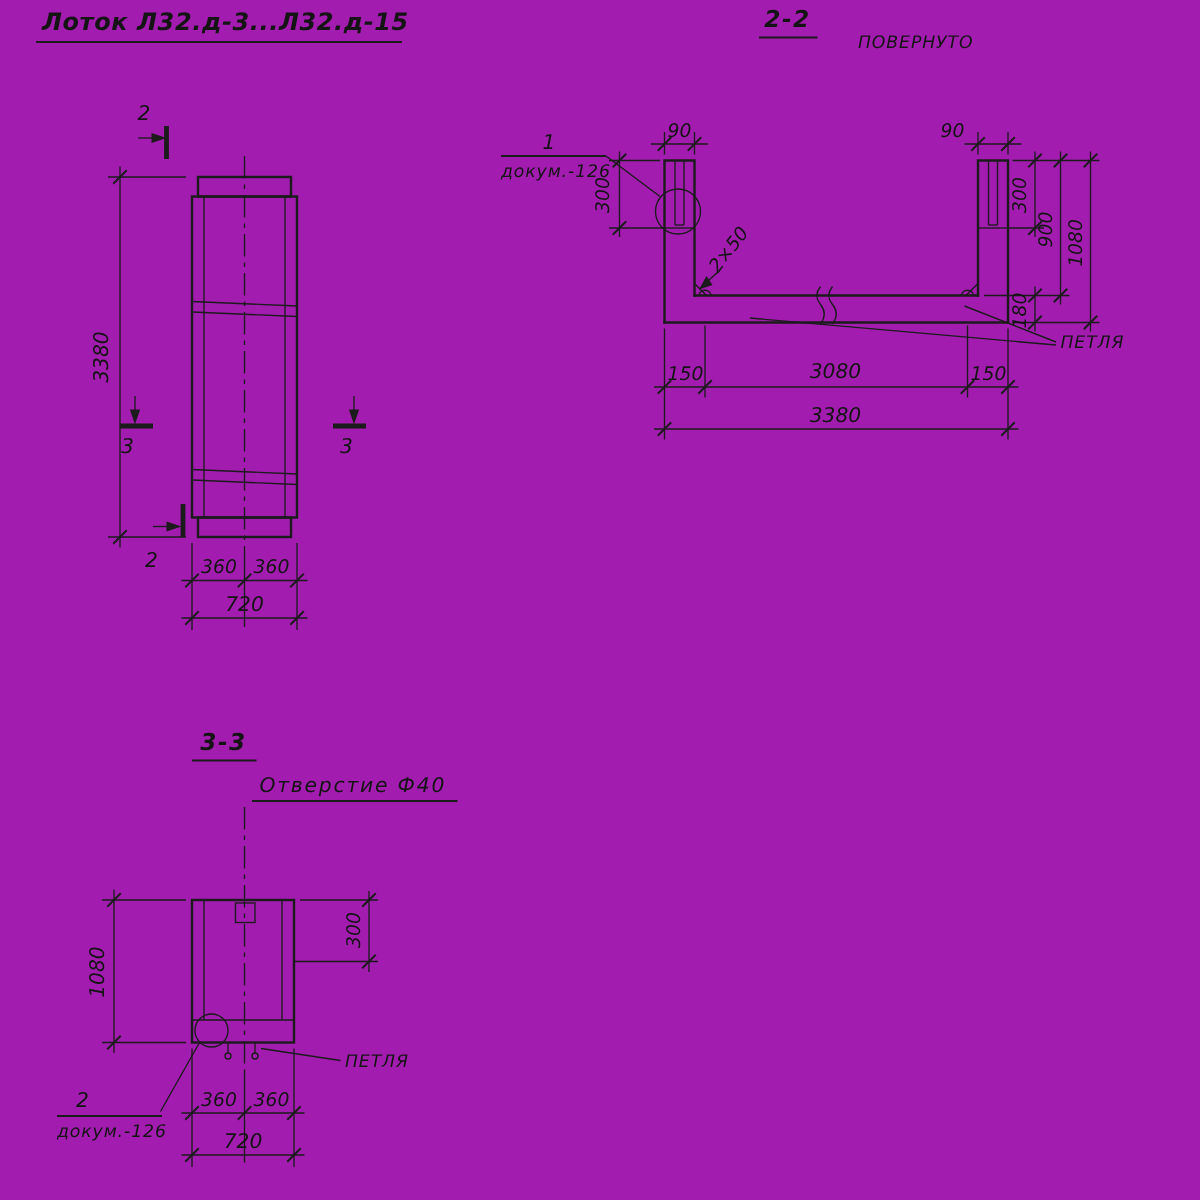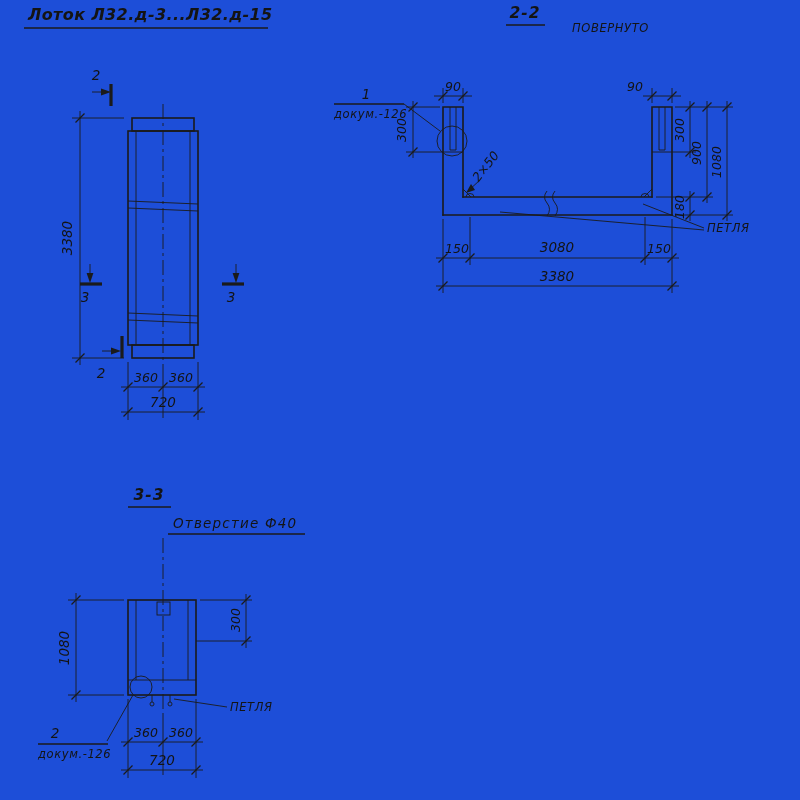--- a/index.html
+++ b/index.html
@@ -1,16 +1,16 @@
 <!DOCTYPE html>
 <html><head>
 <meta charset="utf-8">
 <style>
   html,body{margin:0;padding:0;background:#ffffff}
-  .sheet{width:800px;height:800px;background:#1d4ed8;position:relative;overflow:hidden}
+  .sheet{width:800px;height:800px;background:#a21caf;position:relative;overflow:hidden}
   svg{display:block}
   .ol{stroke:#1b1b1b;stroke-width:1.6;fill:none;stroke-linecap:square}
   .tl{stroke:#1b1b1b;stroke-width:0.9;fill:none}
   .ul{stroke:#1b1b1b;stroke-width:1.4;fill:none}
   .thick{stroke:#1b1b1b;stroke-width:3.2;fill:none}
   .cl{stroke:#1b1b1b;stroke-width:0.9;fill:none;stroke-dasharray:15 4 3 4}
   text{fill:#141414;font-family:"DejaVu Sans",sans-serif;font-style:italic}
   .s11{font-size:11.5px;letter-spacing:0.6px}
   .s12{font-size:12.5px}
   .s13{font-size:13.5px}

